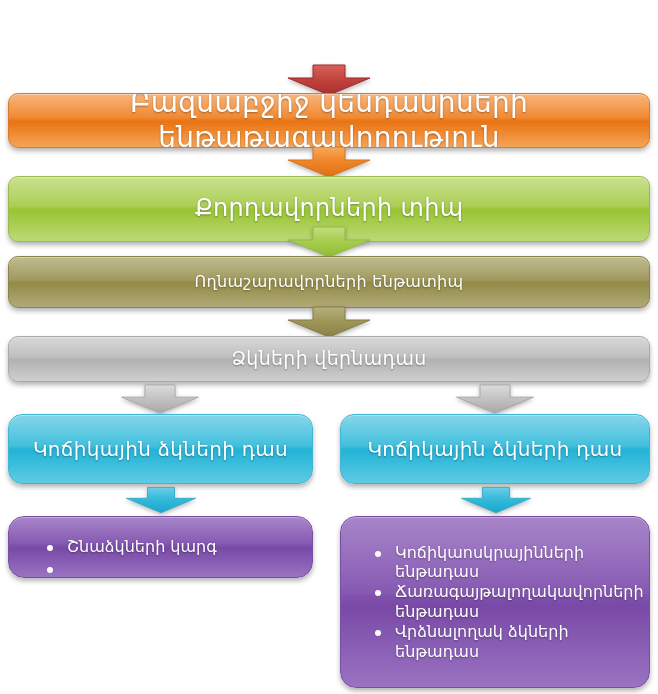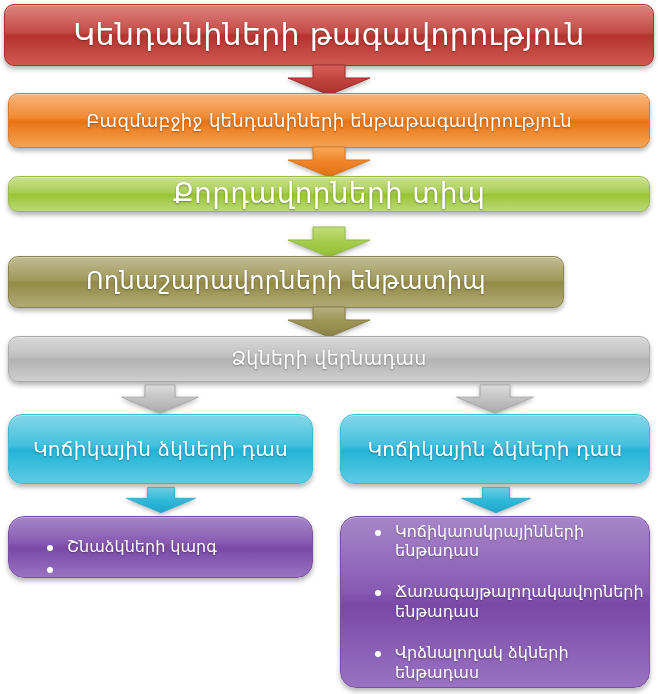--- a/index.html
+++ b/index.html
@@ -48,33 +48,33 @@
 
   
   #bar-kingdom {
     left: 4px; top: 4px; width: 650px; height: 62px;
     font-size: 30px;
     background: linear-gradient(to bottom, #cd4c47 0%, #c0423d 45%, #b5332f 52%, #cf5a52 100%);
     border: 1px solid #a6322e;
   }
   #bar-subkingdom {
     left: 8px; top: 93px; width: 642px; height: 55px;
-    font-size: 18px;
+    font-size: 28px;
     background: linear-gradient(to bottom, #f59440 0%, #ef8328 45%, #e87413 52%, #f6a456 100%);
     border: 1px solid #d9792a;
   }
   #bar-type {
-    left: 8px; top: 176px; width: 642px; height: 36px;
-    font-size: 28px;
+    left: 8px; top: 176px; width: 642px; height: 66px;
+    font-size: 24px;
     background: linear-gradient(to bottom, #b3d35e 0%, #a6cc4c 45%, #99c434 52%, #bcda77 100%);
     border: 1px solid #9ab84c;
   }
   #bar-subtype {
-    left: 8px; top: 256px; width: 556px; height: 52px;
-    font-size: 24px;
+    left: 8px; top: 256px; width: 642px; height: 52px;
+    font-size: 16px;
     background: linear-gradient(to bottom, #a49e62 0%, #9c9556 45%, #948b47 52%, #b0aa78 100%);
     border: 1px solid #8b8349;
   }
   #bar-superclass {
     left: 8px; top: 336px; width: 642px; height: 46px;
     font-size: 19px;
     background: linear-gradient(to bottom, #c7c7c7 0%, #bcbcbc 45%, #b2b2b2 52%, #cfcfcf 100%);
     border: 1px solid #a9a9a9;
   }
   #class-cartilage, #class-bone {
@@ -133,34 +133,31 @@
     display: flex; align-items: center;
   }
   #orders-cartilage ul { width: 100%; }
   #orders-cartilage li { font-size: 16px; margin: 2px 6px; }
 
   #subclasses-bone {
     left: 340px; top: 516px; width: 310px; height: 172px;
     display: flex; align-items: center;
   }
   #subclasses-bone ul { width: 100%; padding-left: 54px; }
-  #subclasses-bone li { font-size: 16px; margin: 21px 0; }
+  #subclasses-bone li { font-size: 16px; margin: 0 0; }
 
   
   .arrow { position: absolute; }
   .arrow svg { display: block; filter: drop-shadow(0 2px 2px rgba(0,0,0,.28)); }
 </style>
 </head>
 <body>
 
 <div class="diagram">
 
-  <div class="bar" id="bar-kingdom">
-    <span>Կենդանիների թագավորություն</span>
-  </div>
 
   <div class="arrow" style="left:272px; top:64px;">
     <svg width="114" height="32" viewBox="0 0 114 32">
       <defs>
         <linearGradient id="gRed" x1="0" y1="0" x2="0" y2="1">
           <stop offset="0%" stop-color="#d9615b"></stop>
           <stop offset="50%" stop-color="#c0423d"></stop>
           <stop offset="100%" stop-color="#a8302c"></stop>
         </linearGradient>
       </defs>

